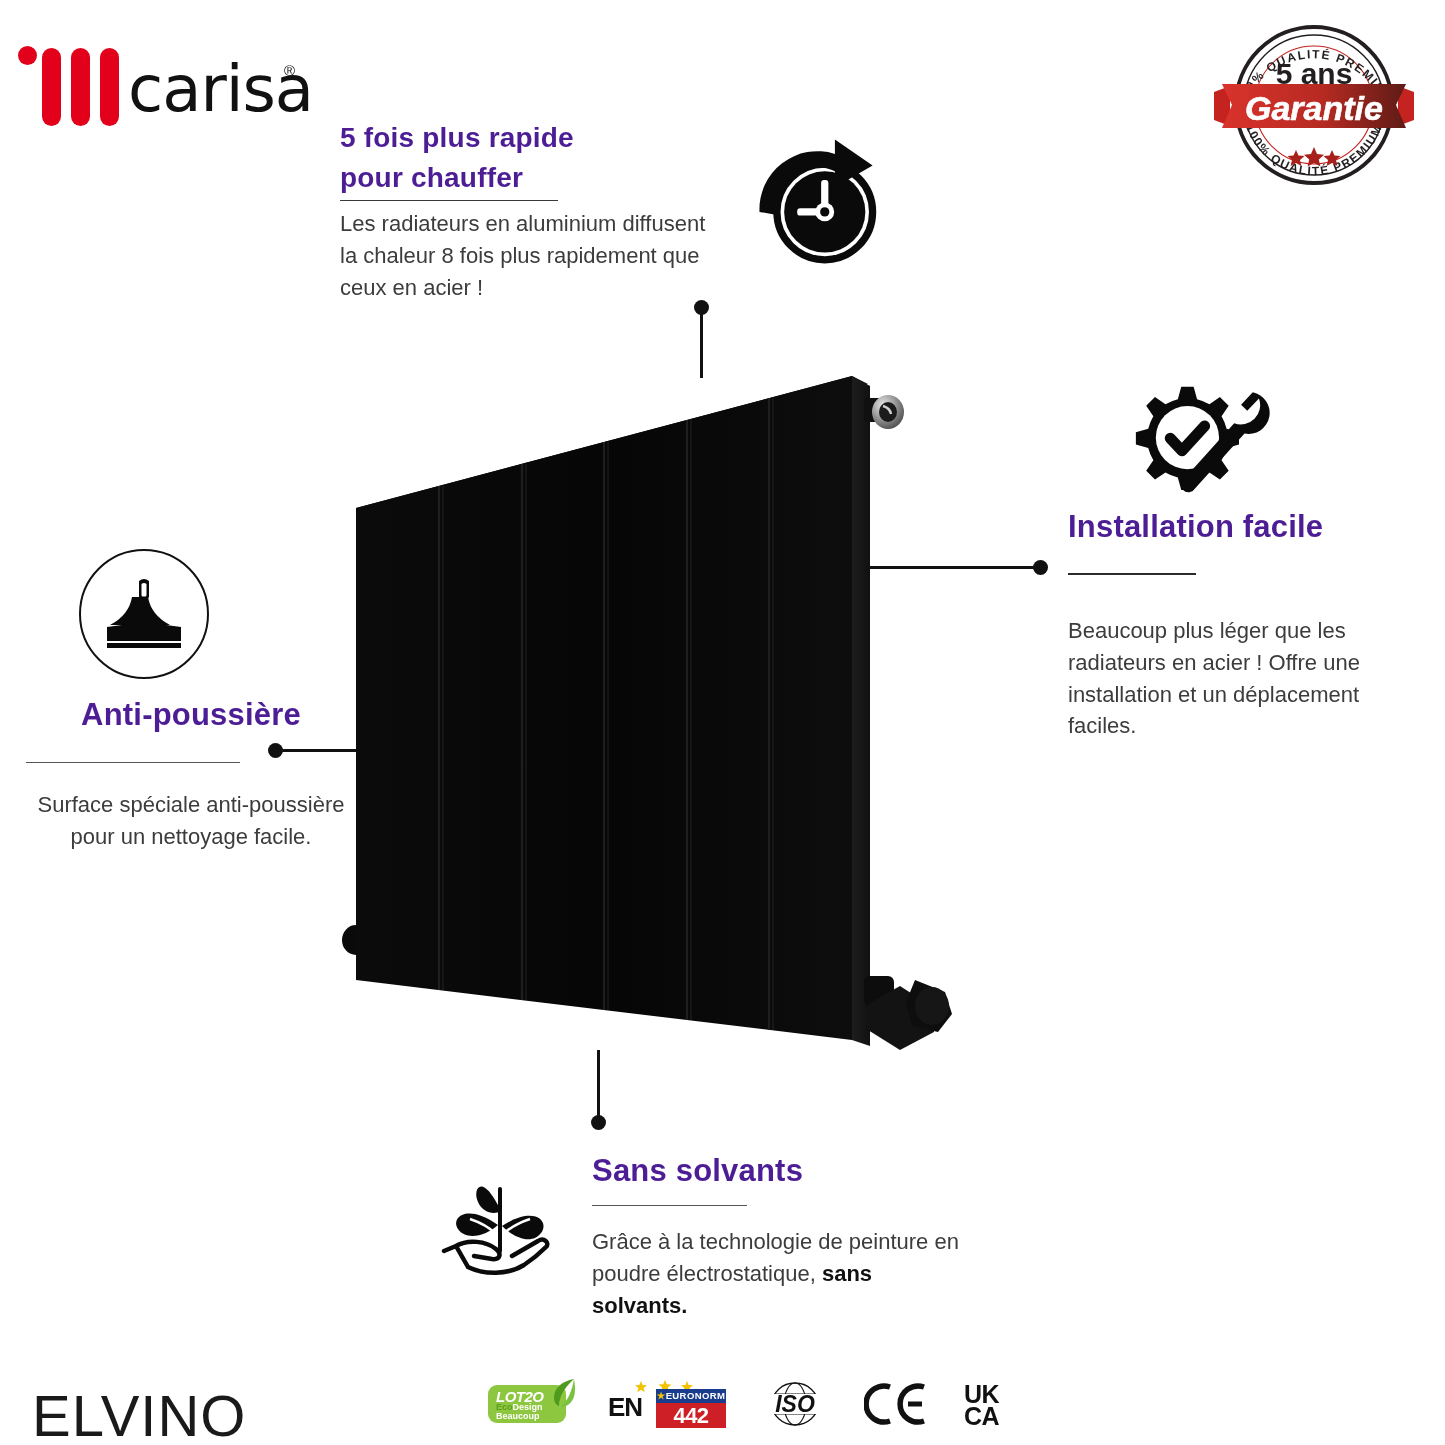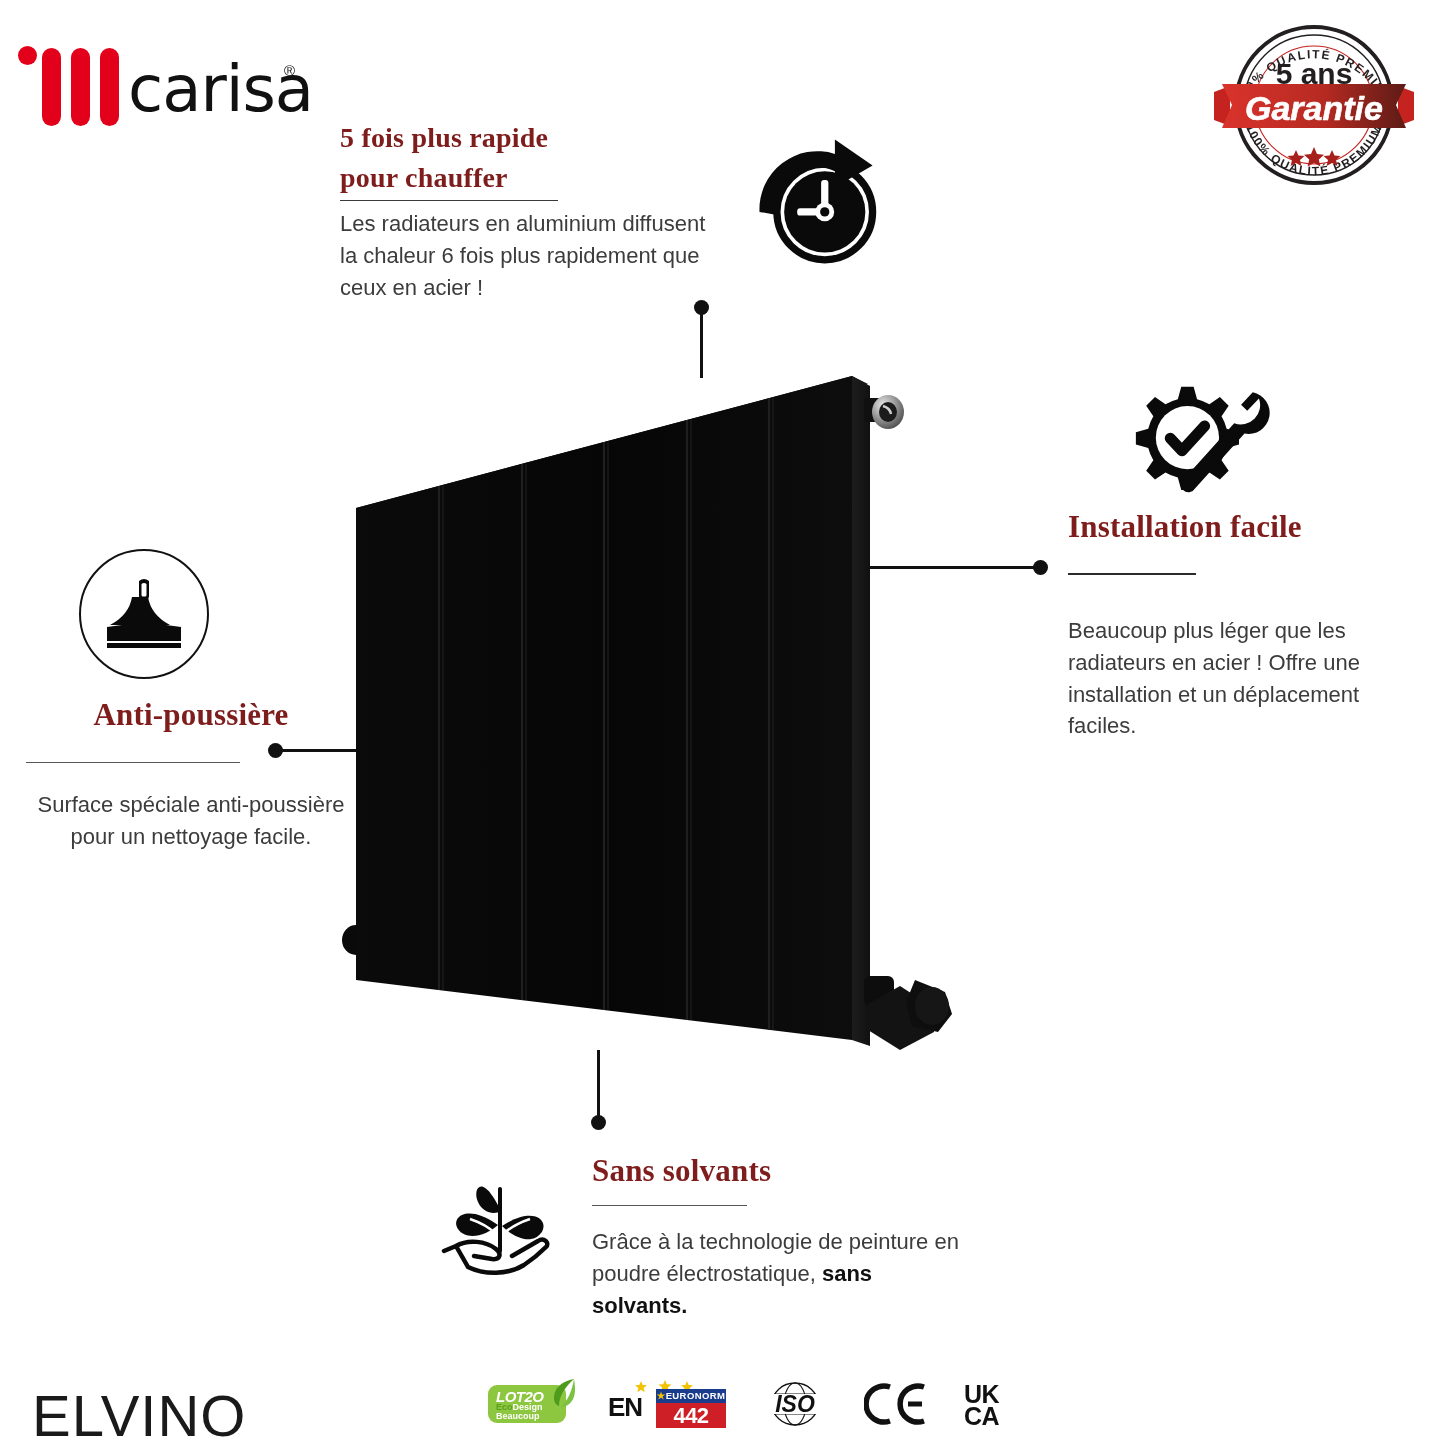--- a/index.html
+++ b/index.html
@@ -24,21 +24,21 @@
   .logo-word { position: absolute; left: 112px; top: 14px;
                font-size: 64px; letter-spacing: -1px; color: #111;
                font-family: "DejaVu Sans", sans-serif; font-weight: 400; }
   .logo-reg { position: absolute; left: 268px; top: 24px; font-size: 15px; color:#111; }
 
   
   .badge { position: absolute; left: 1214px; top: 22px; width: 200px; height: 165px; }
   .badge svg { width: 100%; height: 100%; overflow: visible; }
 
   
-  .f-title { font-weight: bold; color: #7f1d1d; letter-spacing: 0.2px; font-family: Liberation Serif, serif; }
+  .f-title { font-weight: bold; color: #4c1d95; letter-spacing: 0.2px; }
   .f-rule  { height: 2px; background: #2b2b2b; }
   .f-body  { color: #3c3c3c; }
 
   
   .feat-top { position: absolute; left: 340px; top: 118px; width: 380px; }
   .feat-top .f-title { font-size: 28px; line-height: 1.42; }
   .feat-top .f-rule  { width: 218px; margin-top: 2px; height: 1.5px; background:#3a3a3a; }
   .feat-top .f-body  { font-size: 22px; line-height: 1.45; margin-top: 7px; }
 
   .icon-clock { position: absolute; left: 745px; top: 122px; width: 145px; height: 148px; }
@@ -173,21 +173,21 @@
       </g>
     </svg>
   </div>
 
   <div class="feat-top">
     <div class="f-title">
       <span>5 fois plus rapide</span><br>
       <span>pour chauffer</span>
     </div>
     <div class="f-rule"></div>
-    <div class="f-body">Les radiateurs en aluminium diffusent la chaleur 6 fois plus rapidement que ceux en acier !</div>
+    <div class="f-body">Les radiateurs en aluminium diffusent la chaleur 8 fois plus rapidement que ceux en acier !</div>
   </div>
 
   <div class="icon-clock">
     <svg viewBox="0 0 100 100">
       <path d="M 10,62 A 40,40 0 0 1 62,22 L 62,12 L 88,30 L 62,45 L 62,34
                A 29,29 0 0 0 21,64 Z" fill="#0a0a0a"></path>
       <circle cx="55" cy="62" r="33" fill="none" stroke="#0a0a0a" stroke-width="5"></circle>
       <circle cx="55" cy="62" r="28" fill="#0a0a0a"></circle>
       <rect x="52.5" y="40" width="5" height="24" fill="#ffffff" rx="2"></rect>
       <rect x="36" y="59.5" width="22" height="5" fill="#ffffff" rx="2"></rect>

